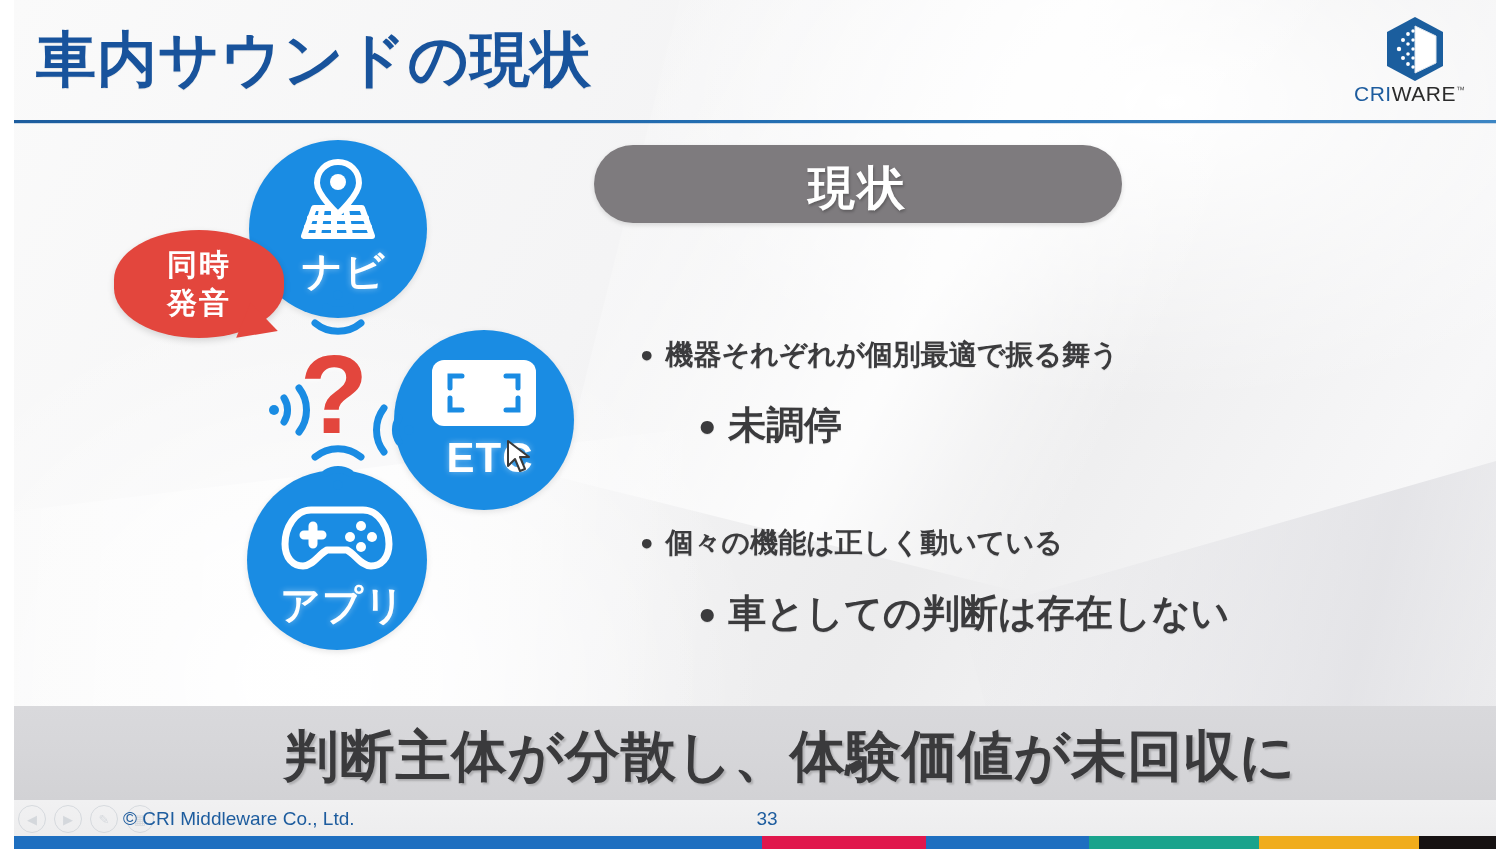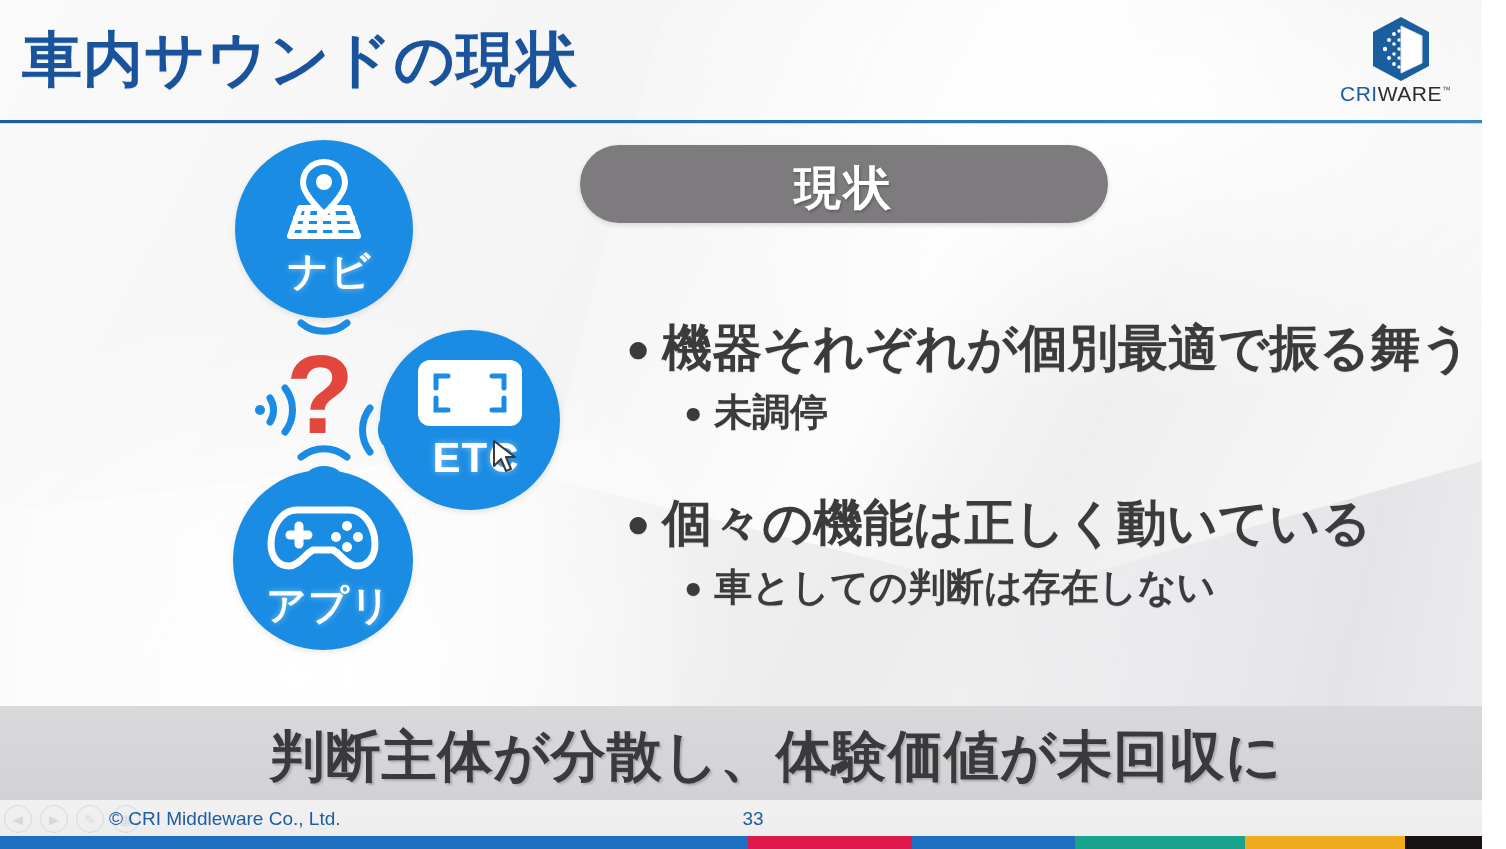--- a/index.html
+++ b/index.html
@@ -14,20 +14,21 @@
 
   #slide {
     position: relative;
     width: 1482px;
     height: 849px;
     background:
       radial-gradient(ellipse 900px 500px at 78% 12%, #ffffff 0%, rgba(255,255,255,0) 60%),
       radial-gradient(ellipse 700px 600px at 20% 80%, #ffffff 0%, rgba(255,255,255,0) 65%),
       linear-gradient(118deg, #fafafa 0%, #f4f4f5 38%, #ececed 62%, #f7f7f8 86%, #efeff0 100%);
     overflow: hidden;
+    margin-left: 14px;
   }
   
   .sheen {
     position: absolute; pointer-events: none;
   }
   .sheen-a {
     left: 620px; top: -120px; width: 760px; height: 700px;
     background: linear-gradient(104deg, rgba(255,255,255,0) 0%, rgba(255,255,255,0.85) 45%, rgba(255,255,255,0) 70%);
     transform: rotate(14deg);
   }
@@ -182,21 +183,21 @@
     left: 626px; top: 312px;
     width: 840px;
   }
   .bullet-group { margin-bottom: 26px; }
   .bullet-l1, .bullet-l2 {
     color: #3b3b3d;
     font-weight: bold;
     white-space: nowrap;
     text-shadow: 0 1px 1px rgba(0,0,0,0.10);
   }
-  .bullet-l1 { font-size: 50px; line-height: 72px; }
+  .bullet-l1 { font-size: 28px; line-height: 85px; }
   .bullet-l2 { font-size: 38px; line-height: 56px; margin-left: 58px; }
   .dot { display: inline-block; margin-right: 12px; font-size: 0.8em; vertical-align: 0.08em; }
 
   
   #banner {
     position: absolute;
     left: 0; top: 706px;
     width: 1506px; height: 94px;
     background: linear-gradient(180deg, #d9d9dc 0%, #d6d6d9 50%, #d2d2d5 100%);
   }
@@ -366,20 +367,27 @@
         <circle cx="86" cy="30" r="5" fill="#ffffff"></circle>
         <circle cx="97" cy="41" r="5" fill="#ffffff"></circle>
         <circle cx="75" cy="41" r="5" fill="#ffffff"></circle>
         <circle cx="86" cy="51" r="5" fill="#ffffff"></circle>
       </svg>
       <div class="node-label" style="top:108px; font-size:40px;">アプリ</div>
     </div>
 
     <div id="question">?</div>
 
+    <div id="bubble">
+      <div id="bubble-tail"></div>
+      <div id="bubble-text">
+        <span>同時</span>
+        <span>発音</span>
+      </div>
+    </div>
   </div>
 
   <div id="pill">
     <div id="pill-label">現状</div>
   </div>
 
   <div id="bullets">
     <div class="bullet-group">
       <div class="bullet-l1"><span class="dot">●</span><span>機器それぞれが個別最適で振る舞う</span></div>
       <div class="bullet-l2"><span class="dot">●</span><span>未調停</span></div>

